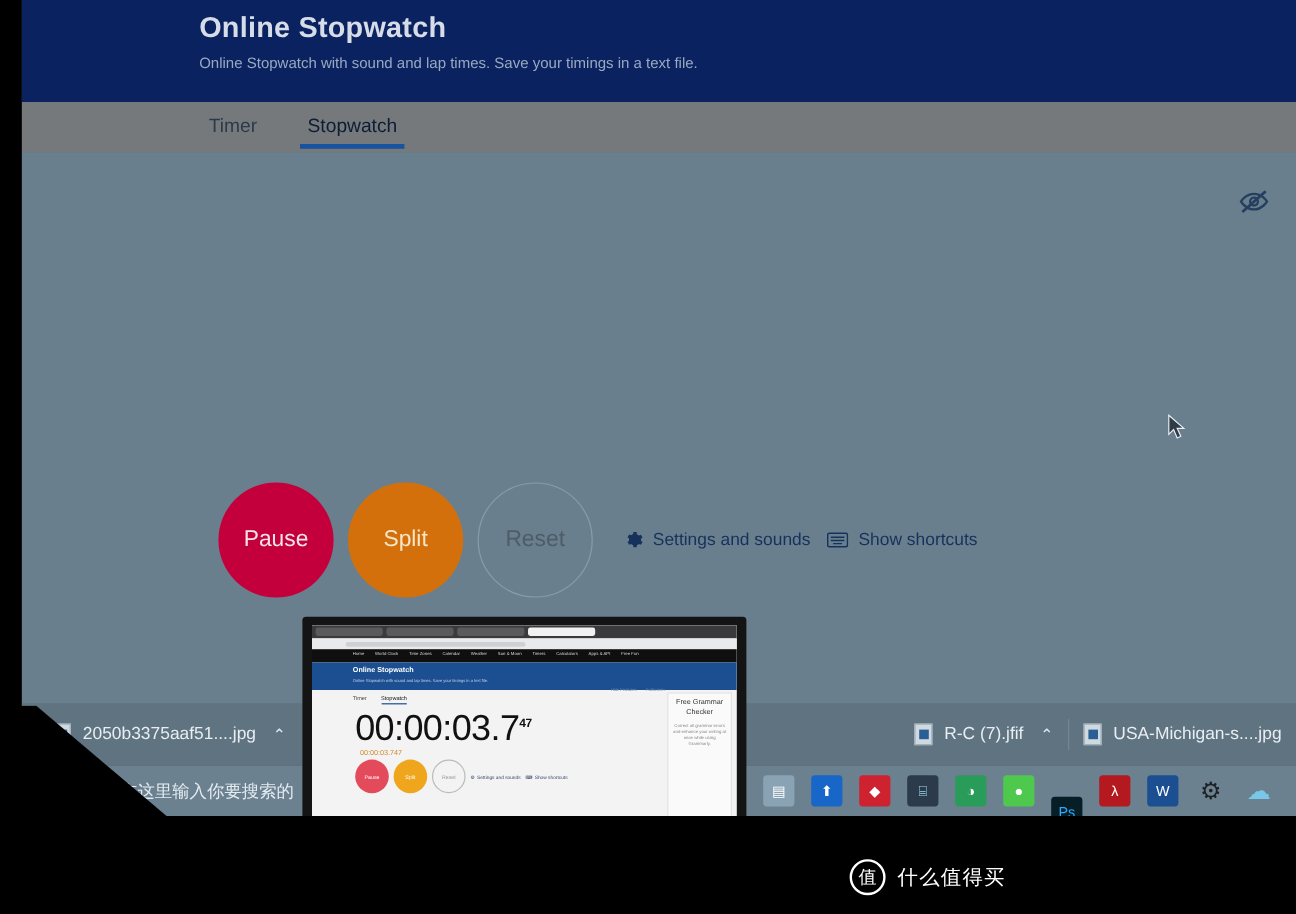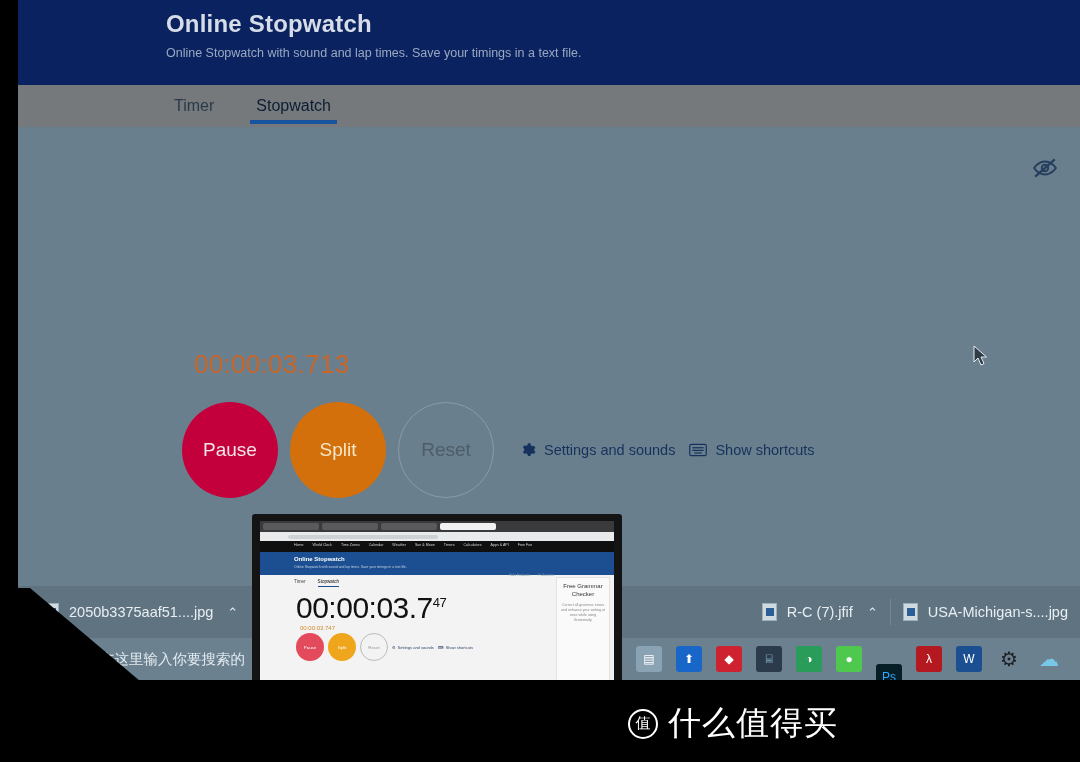--- a/index.html
+++ b/index.html
@@ -108,21 +108,21 @@
   .lurl { position:absolute; left:0; top:11px; width:100%; height:9px; background:#e9eaec; }
   .lurl:after { content:""; position:absolute; left:28px; top:2.5px; width:150px; height:4px; background:#cfd2d5; border-radius:2px; }
   .lnav { position:absolute; left:0; top:20px; width:100%; height:11px; background:#0f0f0f; }
   .lnavitems { position:absolute; left:34px; top:21.5px; display:flex; gap:9px; font-size:3.6px; color:#d8d8d8; white-space:nowrap; }
   .lblue { position:absolute; left:0; top:31px; width:100%; height:23px; background:#1b4f91; }
   .lblue .t { position:absolute; left:34px; top:4px; font-size:6px; font-weight:bold; color:#fff; }
   .lblue .s { position:absolute; left:34px; top:13px; font-size:3.4px; color:#c2cfe0; }
   .ltabs { position:absolute; left:34px; top:58px; display:flex; gap:12px; font-size:4.6px; color:#444; }
   .ltabs .on { color:#111; border-bottom:1.5px solid #1b4f91; padding-bottom:2px; }
   .lbig { position:absolute; left:36px; top:72px; font-size:30px; color:#111; line-height:1; letter-spacing:-.5px; }
-  .lbig sup { font-size:13px; }
+  .lbig sup { font-size:10px;font-weight:bold; }
   .lsplit { position:absolute; left:40px; top:104px; font-size:6px; color:#d08a2e; }
   .lbtns { position:absolute; left:36px; top:112px; display:flex; align-items:center; gap:4px; }
   .lc { width:28px; height:28px; border-radius:50%; display:flex; align-items:center; justify-content:center; font-size:4.4px; color:#fff; }
   .lc.p{ background:#e34b5c; } .lc.s{ background:#efa61c; }
   .lc.r{ background:transparent; border:1px solid #bbb; color:#999; }
   .llink { font-size:4px; color:#33456b; white-space:nowrap; display:flex; align-items:center; gap:2px; }
   .lad { position:absolute; right:4px; top:56px; width:54px; height:112px; background:#fafafa; border:1px solid #e2e2e2; padding:4px 3px; text-align:center; }
   .lad h4 { font-size:6px; color:#333; font-weight:400; line-height:1.35; }
   .lad p { font-size:3.6px; color:#888; line-height:1.4; margin-top:5px; }
   .lfeat { position:absolute; right:60px; top:52px; font-size:3.4px; color:#6b8ea8; display:flex; gap:8px; }
@@ -130,21 +130,21 @@
   .ltask { position:absolute; left:0; bottom:0; width:100%; height:12px; background:#dfe3e6; display:flex; align-items:center; }
   .ltaskicons { position:absolute; left:90px; display:flex; gap:5.5px; }
   .lti { width:6px; height:6px; border-radius:1px; }
 
   
   .wm { position:absolute; right:22px; bottom:16px; display:flex; align-items:center; gap:10px; }
   .wm .badge {
     width:30px; height:30px; border-radius:50%; border:2px solid #fff; color:#fff;
     display:flex; align-items:center; justify-content:center; font-size:15px;
   }
-  .wm .txt { color:#fff; font-size:33px; letter-spacing:1px; }
+  .wm .txt { color:#fff; font-size:17px; letter-spacing:1px; }
 
   
   .bz { position:absolute; background:#000; }
   .bz-l { left:0; top:0; width:18px; height:762px; }
   .bz-b { left:0; top:680px; width:1080px; height:82px; }
   .diag { position:absolute; left:0; top:588px; width:160px; height:110px; overflow:hidden; }
 </style>
 </head>
 <body>
 
@@ -176,21 +176,20 @@
         </svg>
       </div>
 
       <div class="cursor">
         <svg width="16" height="22" viewBox="0 0 16 22">
           <path d="M1 1 L1 17 L5 13 L8 20 L11 18.6 L8 12 L13.5 12 Z" fill="#2f3b47" stroke="#e8eef2" stroke-width="1"></path>
         </svg>
       </div>
 
 
-      <div class="splittime">00:00:03.713</div>
 
       <div class="btnrow">
         <div class="circ pause">Pause</div>
         <div class="circ split">Split</div>
         <div class="circ reset">Reset</div>
 
         <div class="linkbtn">
           <span class="ic">
             <svg width="16" height="16" viewBox="0 0 24 24" fill="#16325c">
               <path d="M12 8a4 4 0 100 8 4 4 0 000-8zm9.3 4c0-.5 0-1-.1-1.5l2-1.6-2-3.4-2.4 1a8 8 0 00-2.6-1.5L15.8 2h-4l-.4 2.6c-.9.3-1.8.8-2.6 1.4l-2.4-1-2 3.5 2 1.5a8 8 0 000 3l-2 1.6 2 3.4 2.4-1c.8.6 1.7 1.1 2.6 1.4l.4 2.6h4l.4-2.6a8 8 0 002.6-1.5l2.4 1 2-3.4-2-1.6c.1-.5.1-1 .1-1.5z"></path>

